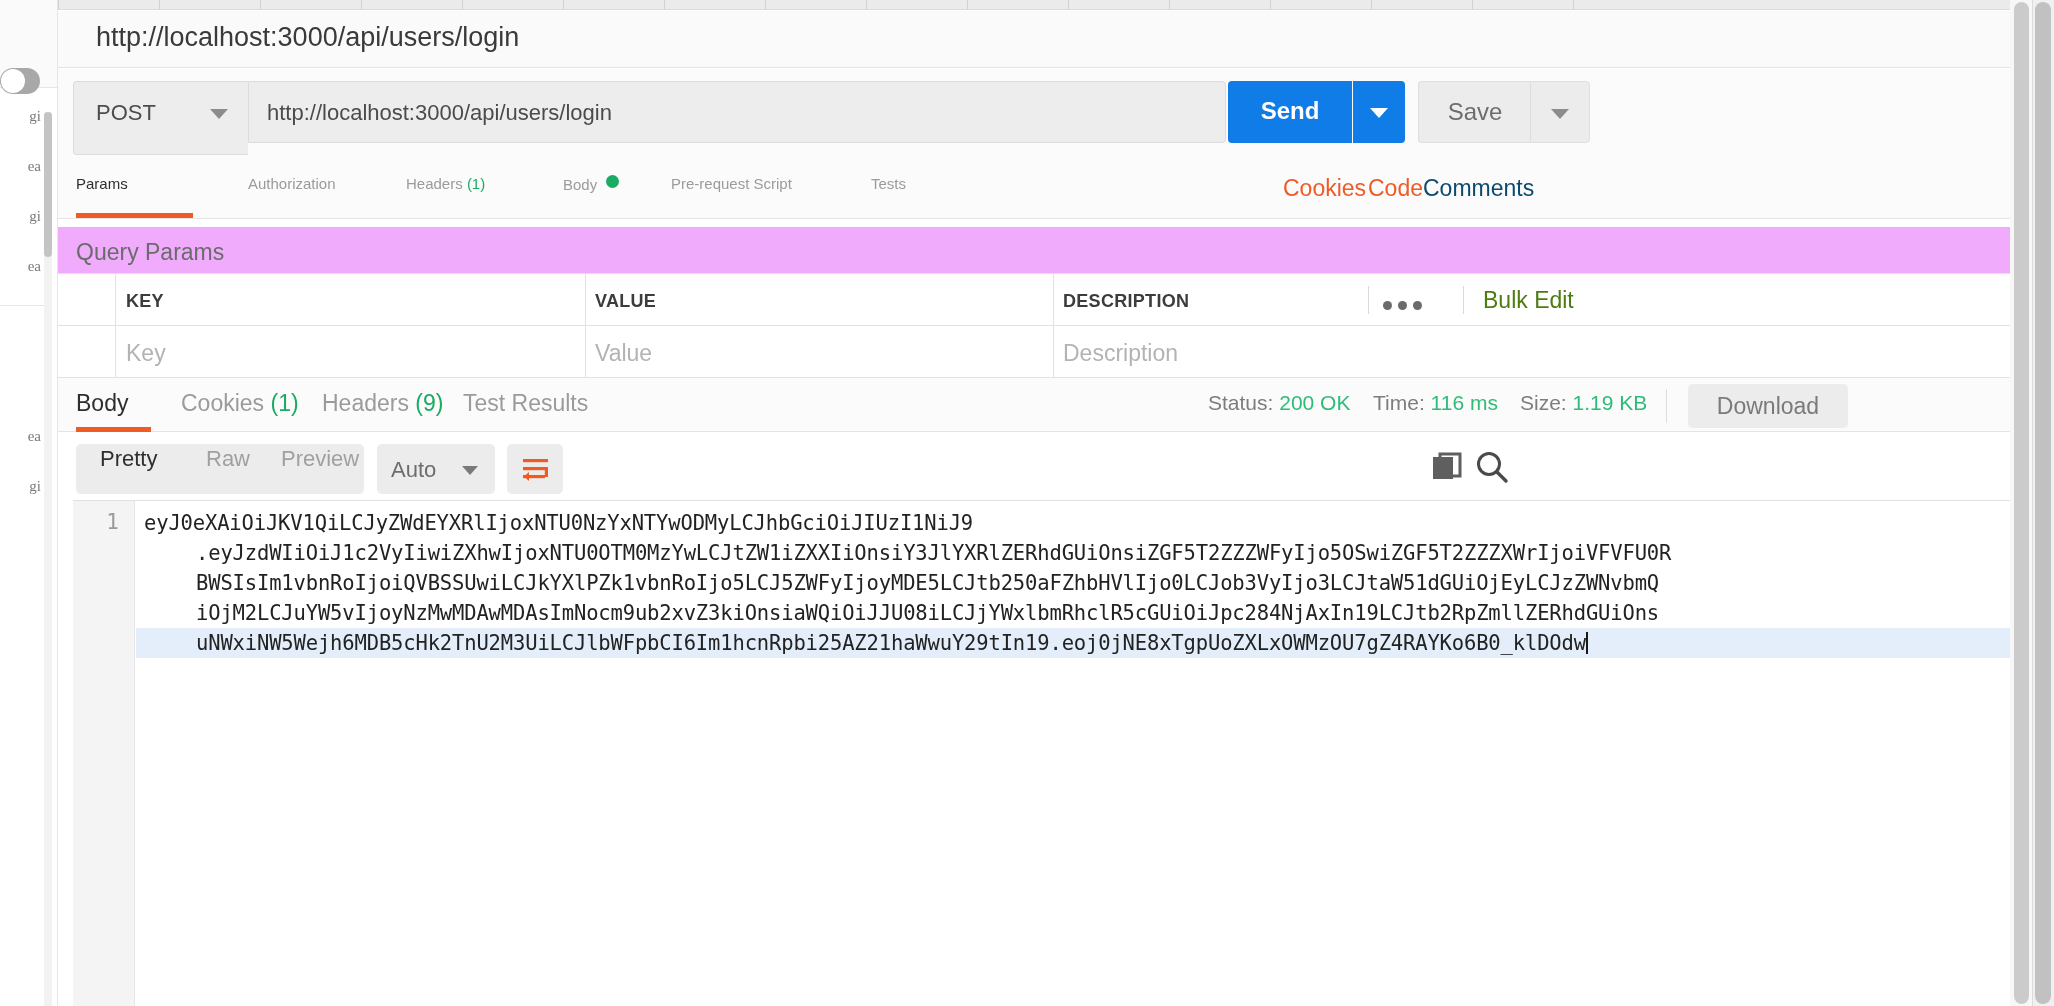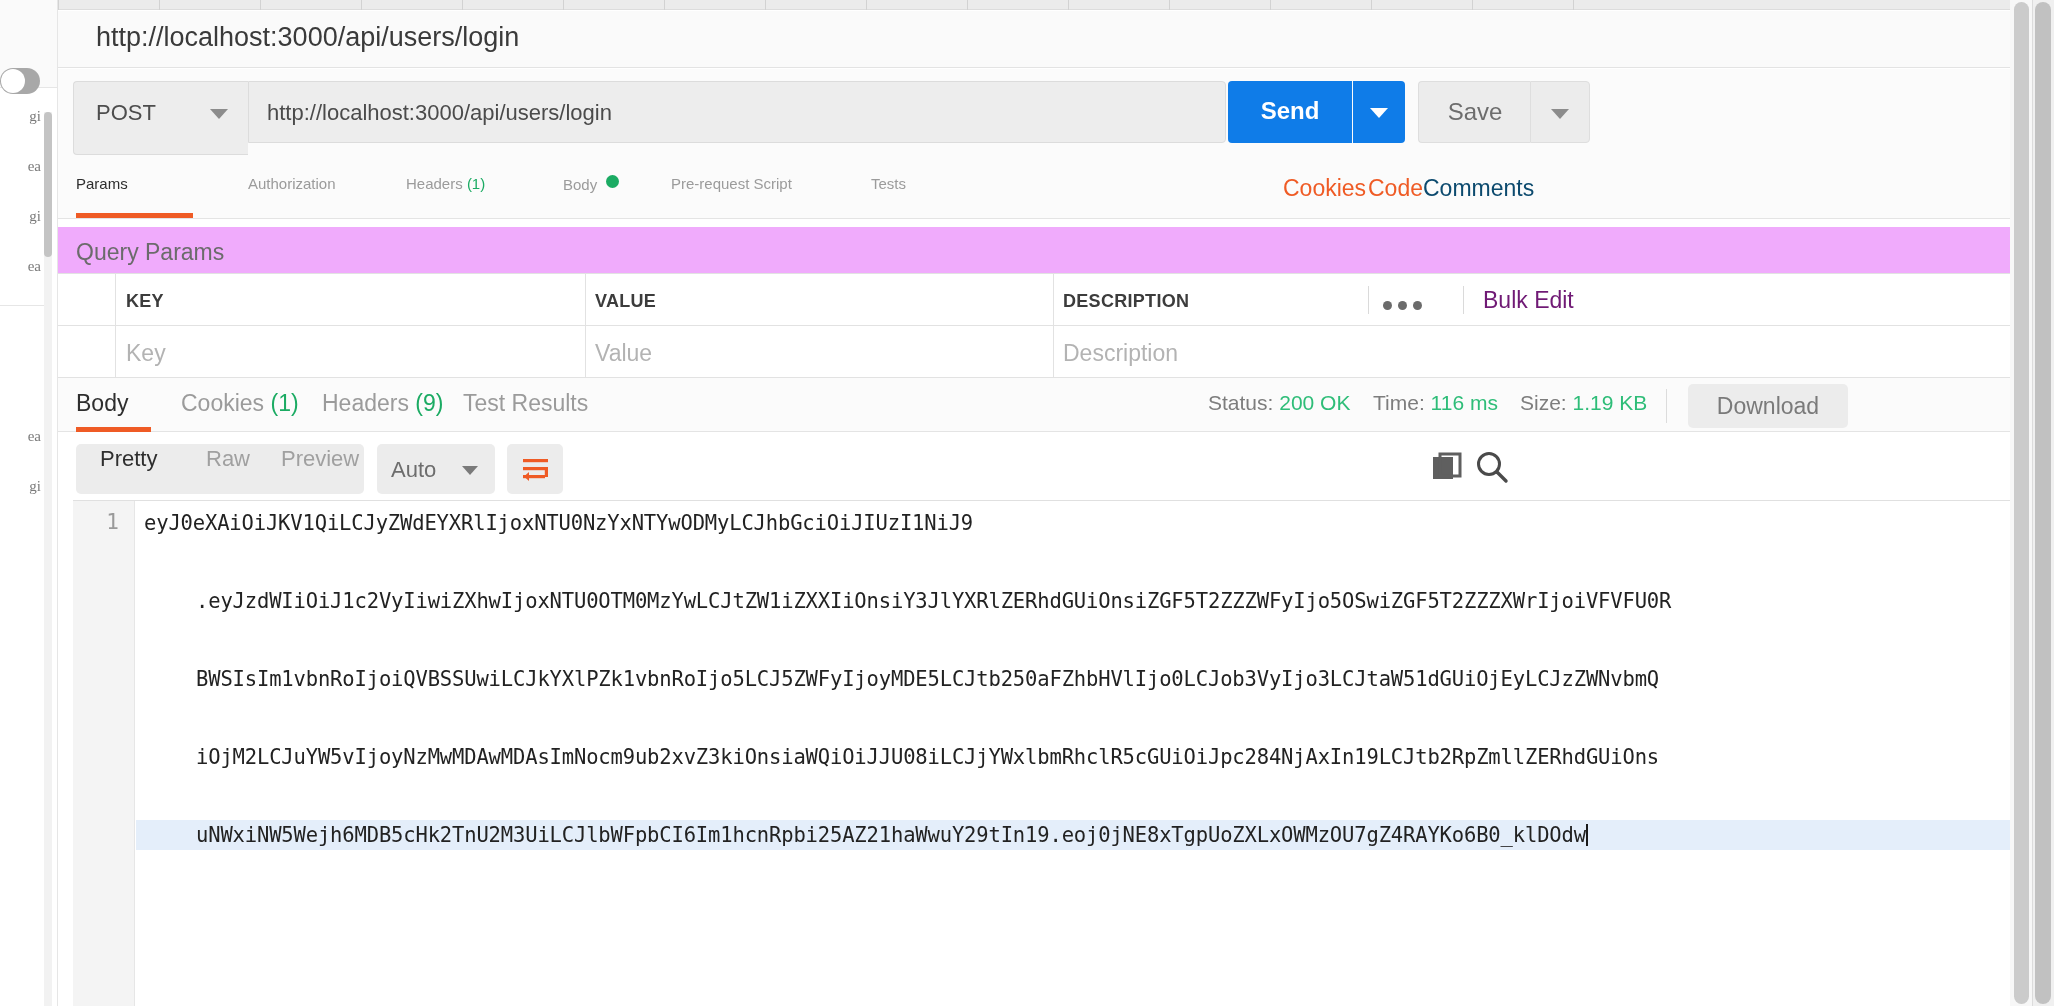--- a/index.html
+++ b/index.html
@@ -290,21 +290,21 @@
     position: absolute; top: 22px;
     cursor: pointer;
   }
   .ellipsis-btn span {
     display: inline-block;
     width: 9px; height: 9px; border-radius: 50%;
     background: #6b6b6b; margin-right: 6px;
   }
   .bulk-edit {
     position: absolute; top: 13px;
-    font-size: 23px; color: #701a75;
+    font-size: 23px; color: #4d7c0f;
     cursor: pointer;
   }
 
   
   .resp-bar {
     position: absolute; left: 0; top: 377px;
     width: 1974px; height: 55px;
     background: #fbfbfb;
     border-top: 1px solid #e2e2e2;
     border-bottom: 1px solid #e4e4e4;
@@ -423,21 +423,21 @@
     position: relative;
     height: 30px;
     font-family: "DejaVu Sans Mono", monospace;
     font-size: 20.5px;
     line-height: 30px;
     color: #222222;
     white-space: pre;
     padding-left: 8px;
     letter-spacing: -0.15px;
   }
-  .code-line.indent { padding-left: 60px; margin-top: 48px; }
+  .code-line.indent { padding-left: 60px; }
   .code-line.hl { background: #e4eefa; }
   .caret {
     display: inline-block;
     width: 2px; height: 22px;
     background: #1a1a1a;
     vertical-align: -4px;
   }
 
   
   .outer-scroll-track {

